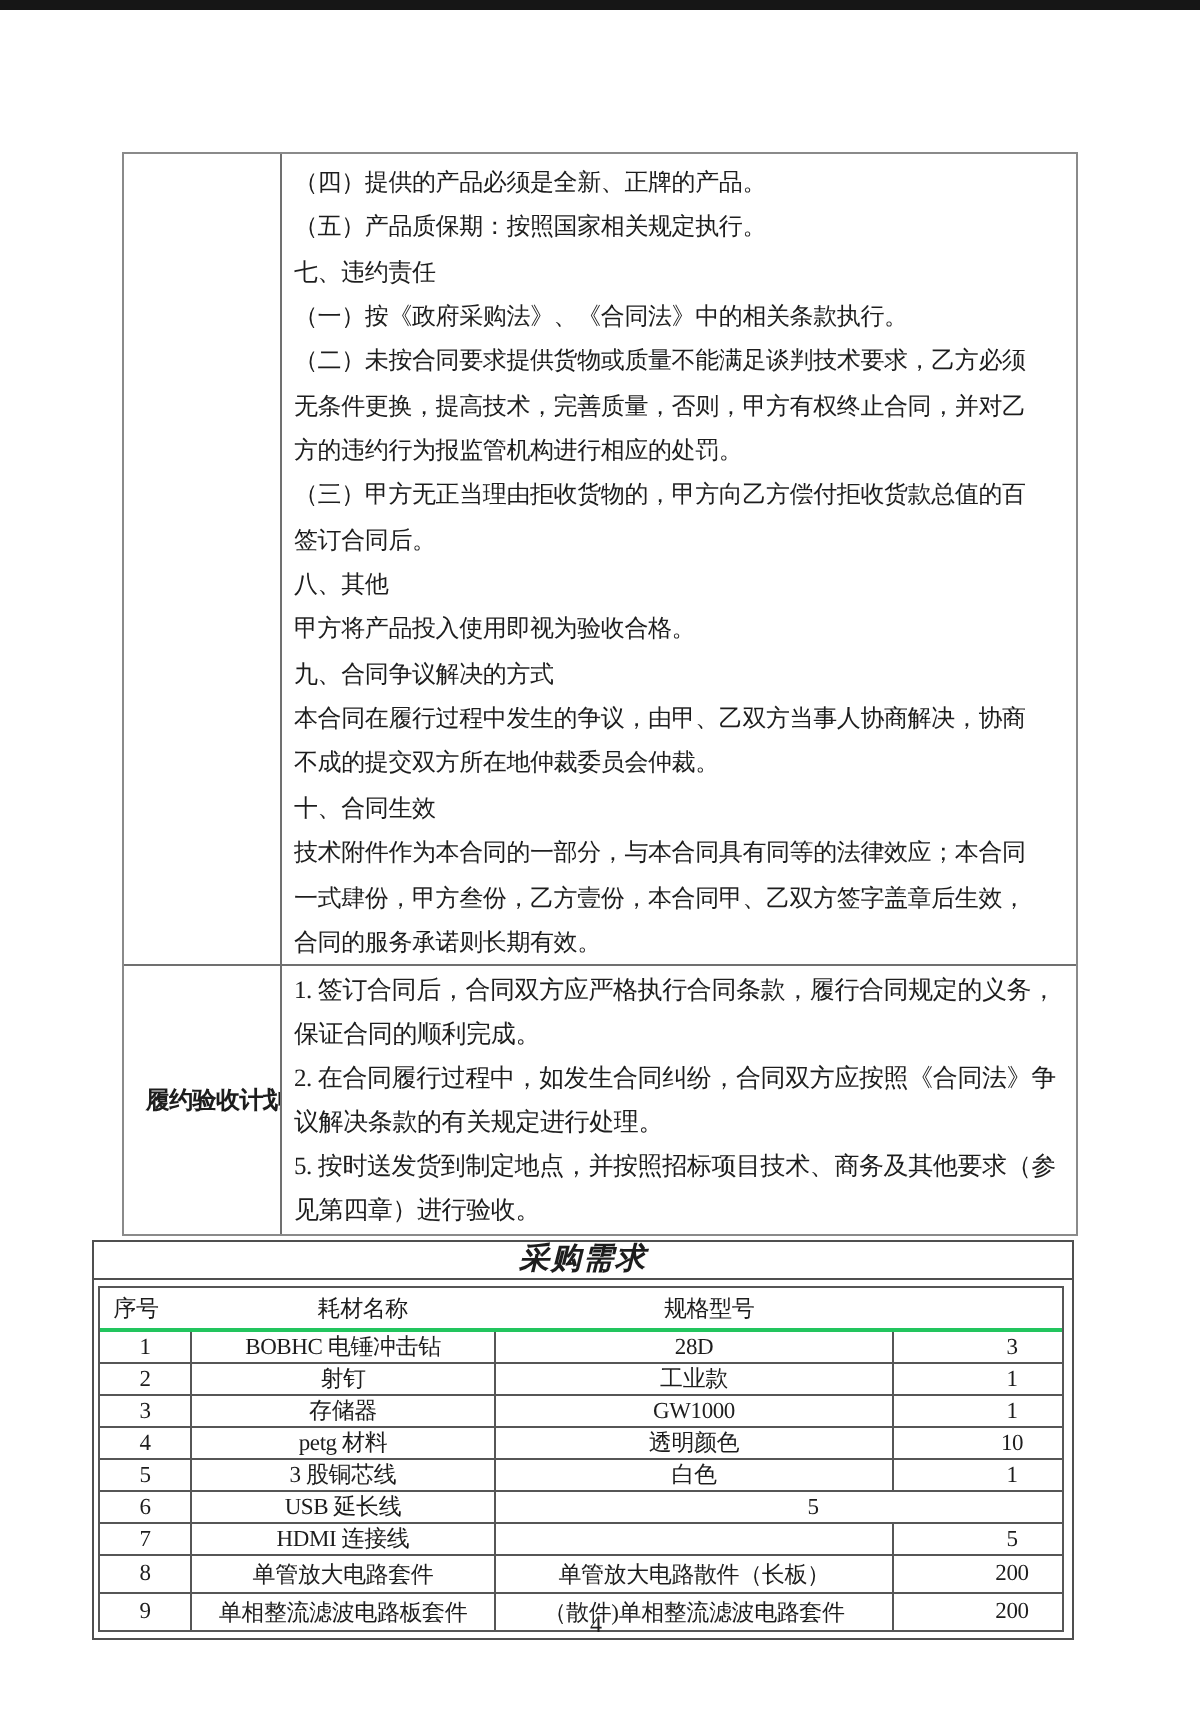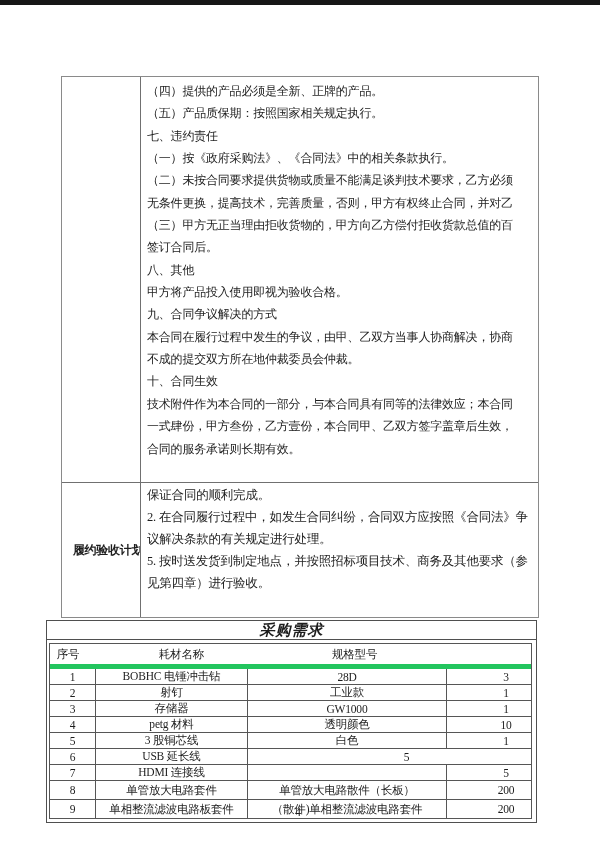--- a/index.html
+++ b/index.html
@@ -55,21 +55,21 @@
     font-weight:bold;font-size:15px;letter-spacing:1px;
     border-bottom:1px solid #4f4f4f;
     font-style:italic;
   }
   .proc-inner{
     margin:3px 4px 3px 2px;
     border:1px solid #565656;
   }
   .p-row{display:flex;align-items:center;}
   .p-head{
-    height:20px;border-bottom:5px solid #22c55e;
+    height:20px;border-bottom:2px solid #22c55e;
     font-size:11.5px;
     gap:36px;
   }
   .p-data{
     height:15px;border-bottom:1px solid #565656;
     font-size:11.5px;
   }
   .p-data.tall{height:18px;}
   .p-data:last-child{border-bottom:none;}
   .p-cell{
@@ -98,38 +98,40 @@
   <div class="contract-table">
     <div class="cell c-tl"></div>
     <div class="cell c-tr">
       <div class="term-lines">
           <div>（四）提供的产品必须是全新、正牌的产品。</div>
           <div>（五）产品质保期：按照国家相关规定执行。</div>
           <div>七、违约责任</div>
           <div>（一）按《政府采购法》、《合同法》中的相关条款执行。</div>
           <div>（二）未按合同要求提供货物或质量不能满足谈判技术要求，乙方必须</div>
           <div>无条件更换，提高技术，完善质量，否则，甲方有权终止合同，并对乙</div>
+          <div>方的违约行为报监管机构进行相应的处罚。</div>
           <div>（三）甲方无正当理由拒收货物的，甲方向乙方偿付拒收货款总值的百</div>
           <div>签订合同后。</div>
           <div>八、其他</div>
           <div>甲方将产品投入使用即视为验收合格。</div>
           <div>九、合同争议解决的方式</div>
           <div>本合同在履行过程中发生的争议，由甲、乙双方当事人协商解决，协商</div>
           <div>不成的提交双方所在地仲裁委员会仲裁。</div>
           <div>十、合同生效</div>
           <div>技术附件作为本合同的一部分，与本合同具有同等的法律效应；本合同</div>
           <div>一式肆份，甲方叁份，乙方壹份，本合同甲、乙双方签字盖章后生效，</div>
           <div>合同的服务承诺则长期有效。</div>
         </div>
     </div>
     <div class="cell c-bl">
       <span class="acc-label">履约验收计划</span>
     </div>
     <div class="cell c-br">
       <div class="acc-lines">
+          <div>1. 签订合同后，合同双方应严格执行合同条款，履行合同规定的义务，</div>
           <div>保证合同的顺利完成。</div>
           <div>2. 在合同履行过程中，如发生合同纠纷，合同双方应按照《合同法》争</div>
           <div>议解决条款的有关规定进行处理。</div>
           <div>5. 按时送发货到制定地点，并按照招标项目技术、商务及其他要求（参</div>
           <div>见第四章）进行验收。</div>
         </div>
     </div>
   </div>
 
   <div class="proc-box">

